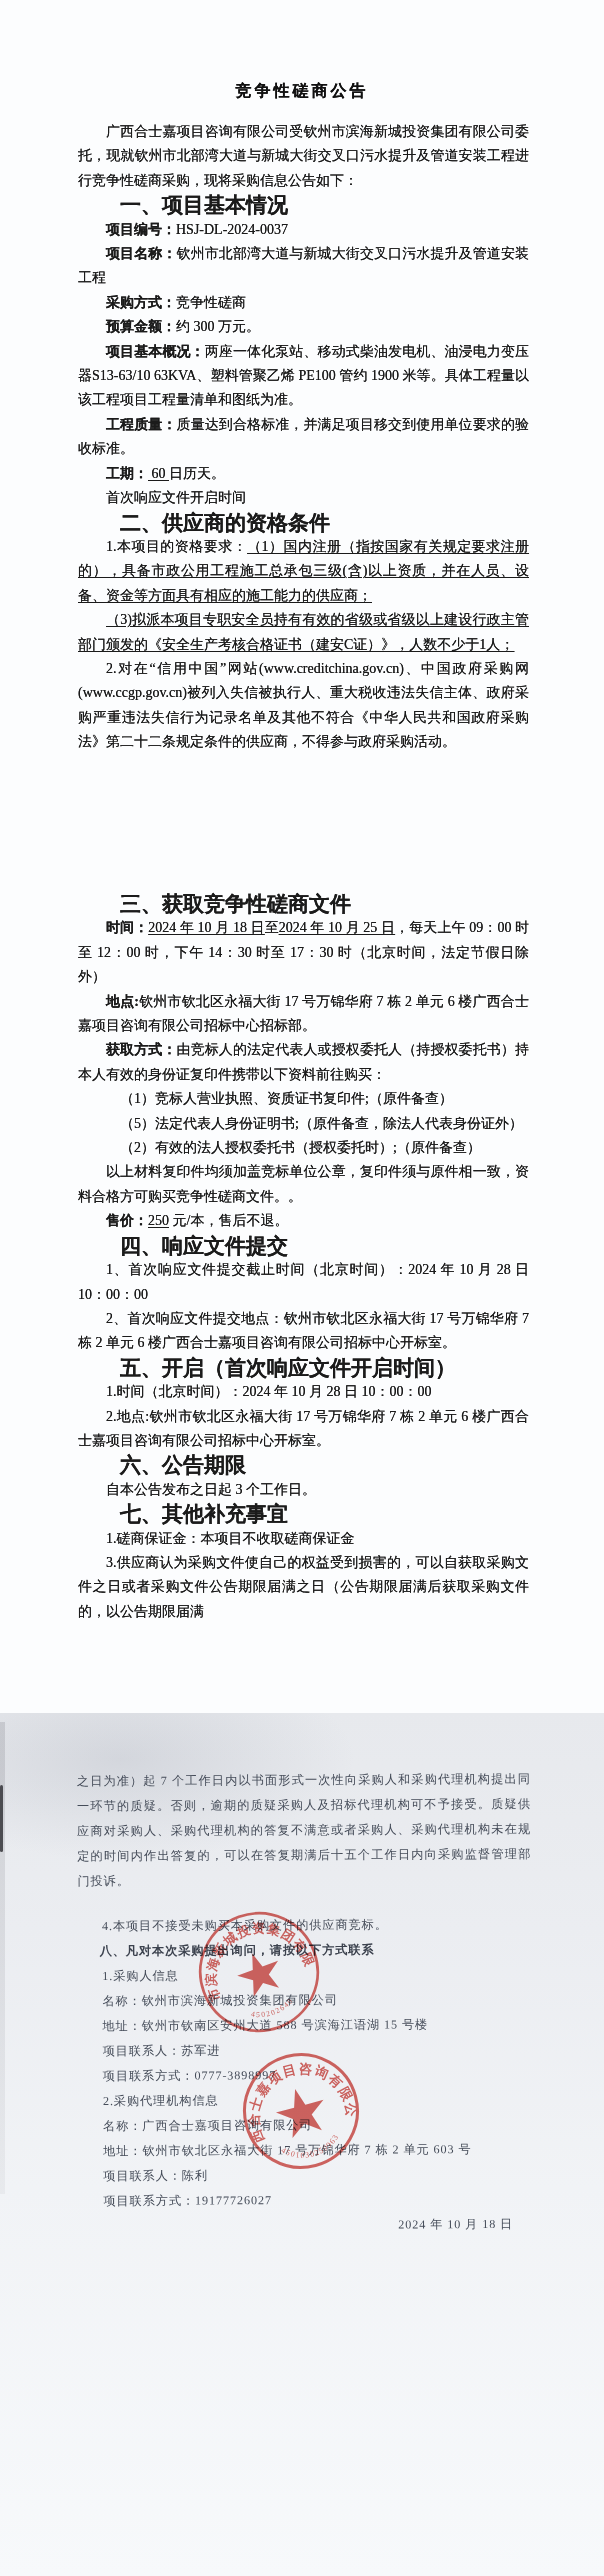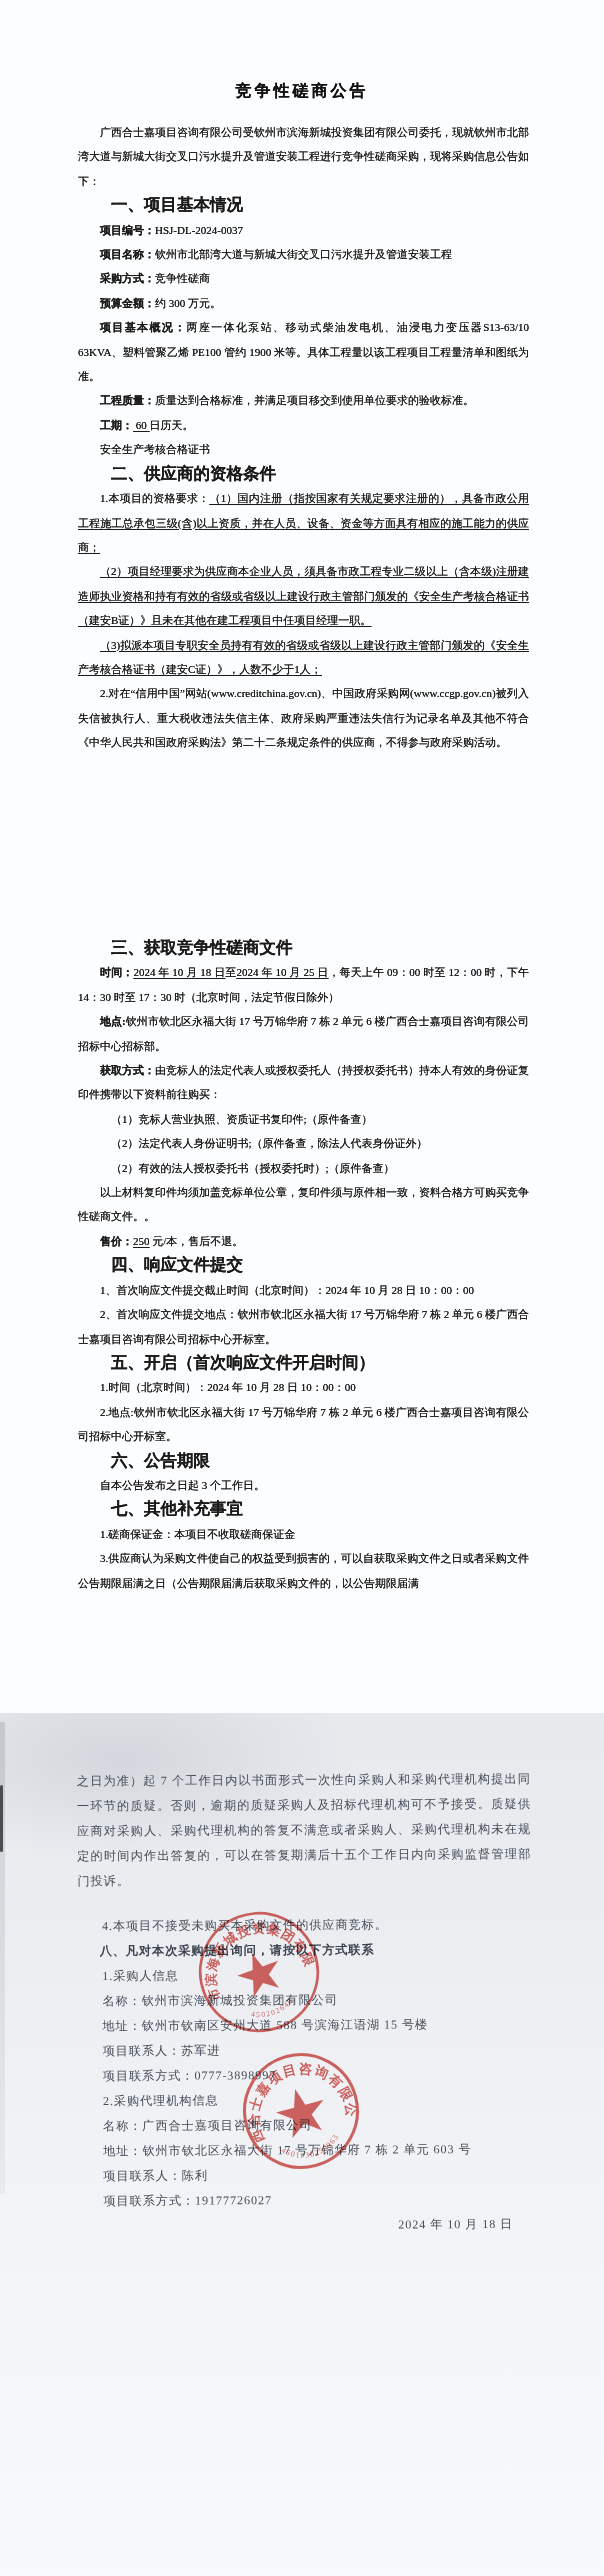--- a/index.html
+++ b/index.html
@@ -1,24 +1,24 @@
 <!DOCTYPE html>
 <html style="font-size:12.2px"><head>
 <meta charset="utf-8">
 <style>
   html,body{margin:0;padding:0;background:#ffffff;}
   .doc{position:relative;width:604px;height:2576px;background:#fcfdfe;overflow:hidden;
        font-family:"Liberation Serif","DejaVu Serif",serif;color:#1b1b1b;}
   .title{position:absolute;top:70px;left:0;width:100%;text-align:center;
          font-size:16px;font-weight:bold;letter-spacing:3px;color:#111;
          text-shadow:0 0 0.5px #111;}
-  .blk{position:absolute;left:78px;width:451px;font-size:11px;line-height:24.4px;
+  .blk{position:absolute;left:78px;width:451px;font-size:14px;line-height:24.4px;
        text-align:justify;text-shadow:0 0 0.4px #222;}
   .blk1{top:120px;}
-  .blk2{top:936px;font-family:Liberation Serif, serif;}
+  .blk2{top:892px;font-family:Liberation Serif, serif;}
   .blk p,.blk h2{margin:0;text-indent:2em;}
   .blk h2{font-weight:bold;}
   .ul{text-decoration:underline;text-underline-offset:2.3px;}
   .lb{font-weight:bold;}
   .ind3{text-indent:3em !important;}
   
   .page3-bg{position:absolute;left:0;top:1713px;width:604px;height:863px;
       background:linear-gradient(180deg,#e7e9ed 0%,#ebedf1 25%,#f1f3f6 55%,#f7f9fb 100%);}
   .pg3-wash{position:absolute;left:0;top:1713px;width:604px;height:229px;
       background:radial-gradient(ellipse 335px 145px at 20% 20%,rgba(130,136,152,.20),transparent 70%);}
@@ -50,36 +50,35 @@
     <p>广西合士嘉项目咨询有限公司受钦州市滨海新城投资集团有限公司委托，现就钦州市北部湾大道与新城大街交叉口污水提升及管道安装工程进行竞争性磋商采购，现将采购信息公告如下：</p>
 
     <h2>一、项目基本情况</h2>
     <p><span class="lb">项目编号：</span><span>HSJ-DL-2024-0037</span></p>
     <p><span class="lb">项目名称：</span><span>钦州市北部湾大道与新城大街交叉口污水提升及管道安装工程</span></p>
     <p><span class="lb">采购方式：</span><span>竞争性磋商</span></p>
     <p><span class="lb">预算金额：</span><span>约 300 万元。</span></p>
     <p><span class="lb">项目基本概况：</span><span>两座一体化泵站、移动式柴油发电机、油浸电力变压器S13-63/10 63KVA、塑料管聚乙烯 PE100 管约 1900 米等。具体工程量以该工程项目工程量清单和图纸为准。</span></p>
     <p><span class="lb">工程质量：</span><span>质量达到合格标准，并满足项目移交到使用单位要求的验收标准。</span></p>
     <p><span class="lb">工期：</span><span class="ul"> 60 </span><span>日历天。</span></p>
-    <p>安全生产考核合格证书</p>
+    <p>首次响应文件开启时间</p>
 
     <h2>二、供应商的资格条件</h2>
     <p><span>1.本项目的资格要求：</span><span class="ul">（1）国内注册（指按国家有关规定要求注册的），具备市政公用工程施工总承包三级(含)以上资质，并在人员、设备、资金等方面具有相应的施工能力的供应商；</span></p>
-    <p><span class="ul">（2）项目经理要求为供应商本企业人员，须具备市政工程专业二级以上（含本级)注册建造师执业资格和持有有效的省级或省级以上建设行政主管部门颁发的《安全生产考核合格证书（建安B证）》且未在其他在建工程项目中任项目经理一职。</span></p>
     <p><span class="ul">（3)拟派本项目专职安全员持有有效的省级或省级以上建设行政主管部门颁发的《安全生产考核合格证书（建安C证）》，人数不少于1人；</span></p>
     <p>2.对在“信用中国”网站(www.creditchina.gov.cn)、中国政府采购网(www.ccgp.gov.cn)被列入失信被执行人、重大税收违法失信主体、政府采购严重违法失信行为记录名单及其他不符合《中华人民共和国政府采购法》第二十二条规定条件的供应商，不得参与政府采购活动。</p>
   </div>
 
   <div class="blk blk2">
     <h2>三、获取竞争性磋商文件</h2>
     <p><span class="lb">时间：</span><span class="ul">2024 年 10 月 18 日</span><span>至</span><span class="ul">2024 年 10 月 25 日</span><span>，每天上午 09：00 时至 12：00 时，下午 14：30 时至 17：30 时（北京时间，法定节假日除外）</span></p>
     <p><span class="lb">地点:</span><span>钦州市钦北区永福大街 17 号万锦华府 7 栋 2 单元 6 楼广西合士嘉项目咨询有限公司招标中心招标部。</span></p>
     <p><span class="lb">获取方式：</span><span>由竞标人的法定代表人或授权委托人（持授权委托书）持本人有效的身份证复印件携带以下资料前往购买：</span></p>
     <p class="ind3">（1）竞标人营业执照、资质证书复印件;（原件备查）</p>
-    <p class="ind3">（2）法定代表人身份证明书;（原件备查，除法人代表身份证外）</p>
+    <p class="ind3">（5）法定代表人身份证明书;（原件备查，除法人代表身份证外）</p>
     <p class="ind3">（2）有效的法人授权委托书（授权委托时）;（原件备查）</p>
     <p>以上材料复印件均须加盖竞标单位公章，复印件须与原件相一致，资料合格方可购买竞争性磋商文件。。</p>
     <p><span class="lb">售价：</span><span class="ul">250</span><span> 元/本，售后不退。</span></p>
 
     <h2>四、响应文件提交</h2>
     <p>1、首次响应文件提交截止时间（北京时间）：2024 年 10 月 28 日 10：00：00</p>
     <p>2、首次响应文件提交地点：钦州市钦北区永福大街 17 号万锦华府 7 栋 2 单元 6 楼广西合士嘉项目咨询有限公司招标中心开标室。</p>
 
     <h2>五、开启（首次响应文件开启时间）</h2>
     <p>1.时间（北京时间）：2024 年 10 月 28 日 10：00：00</p>

